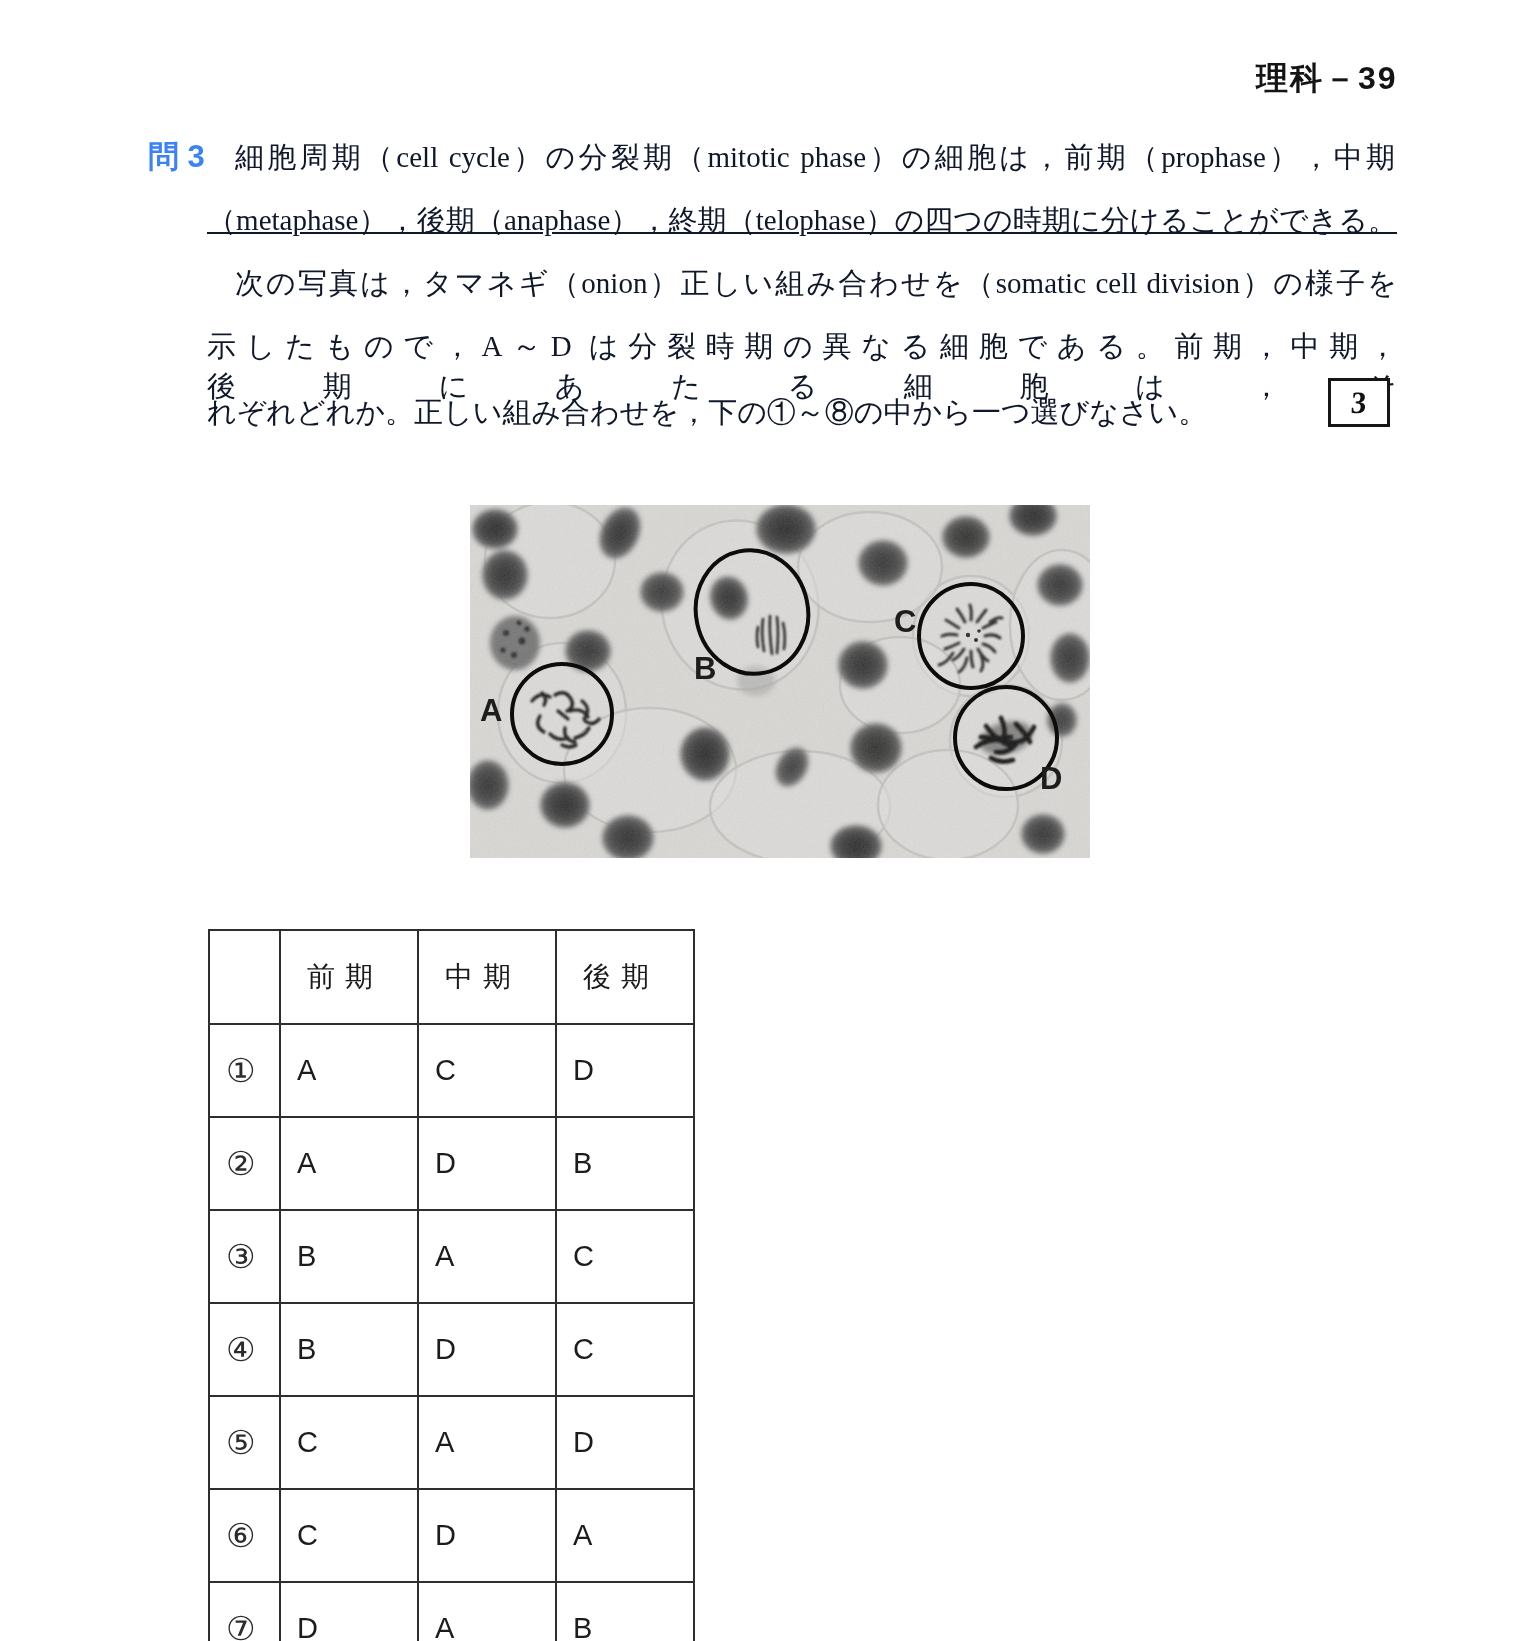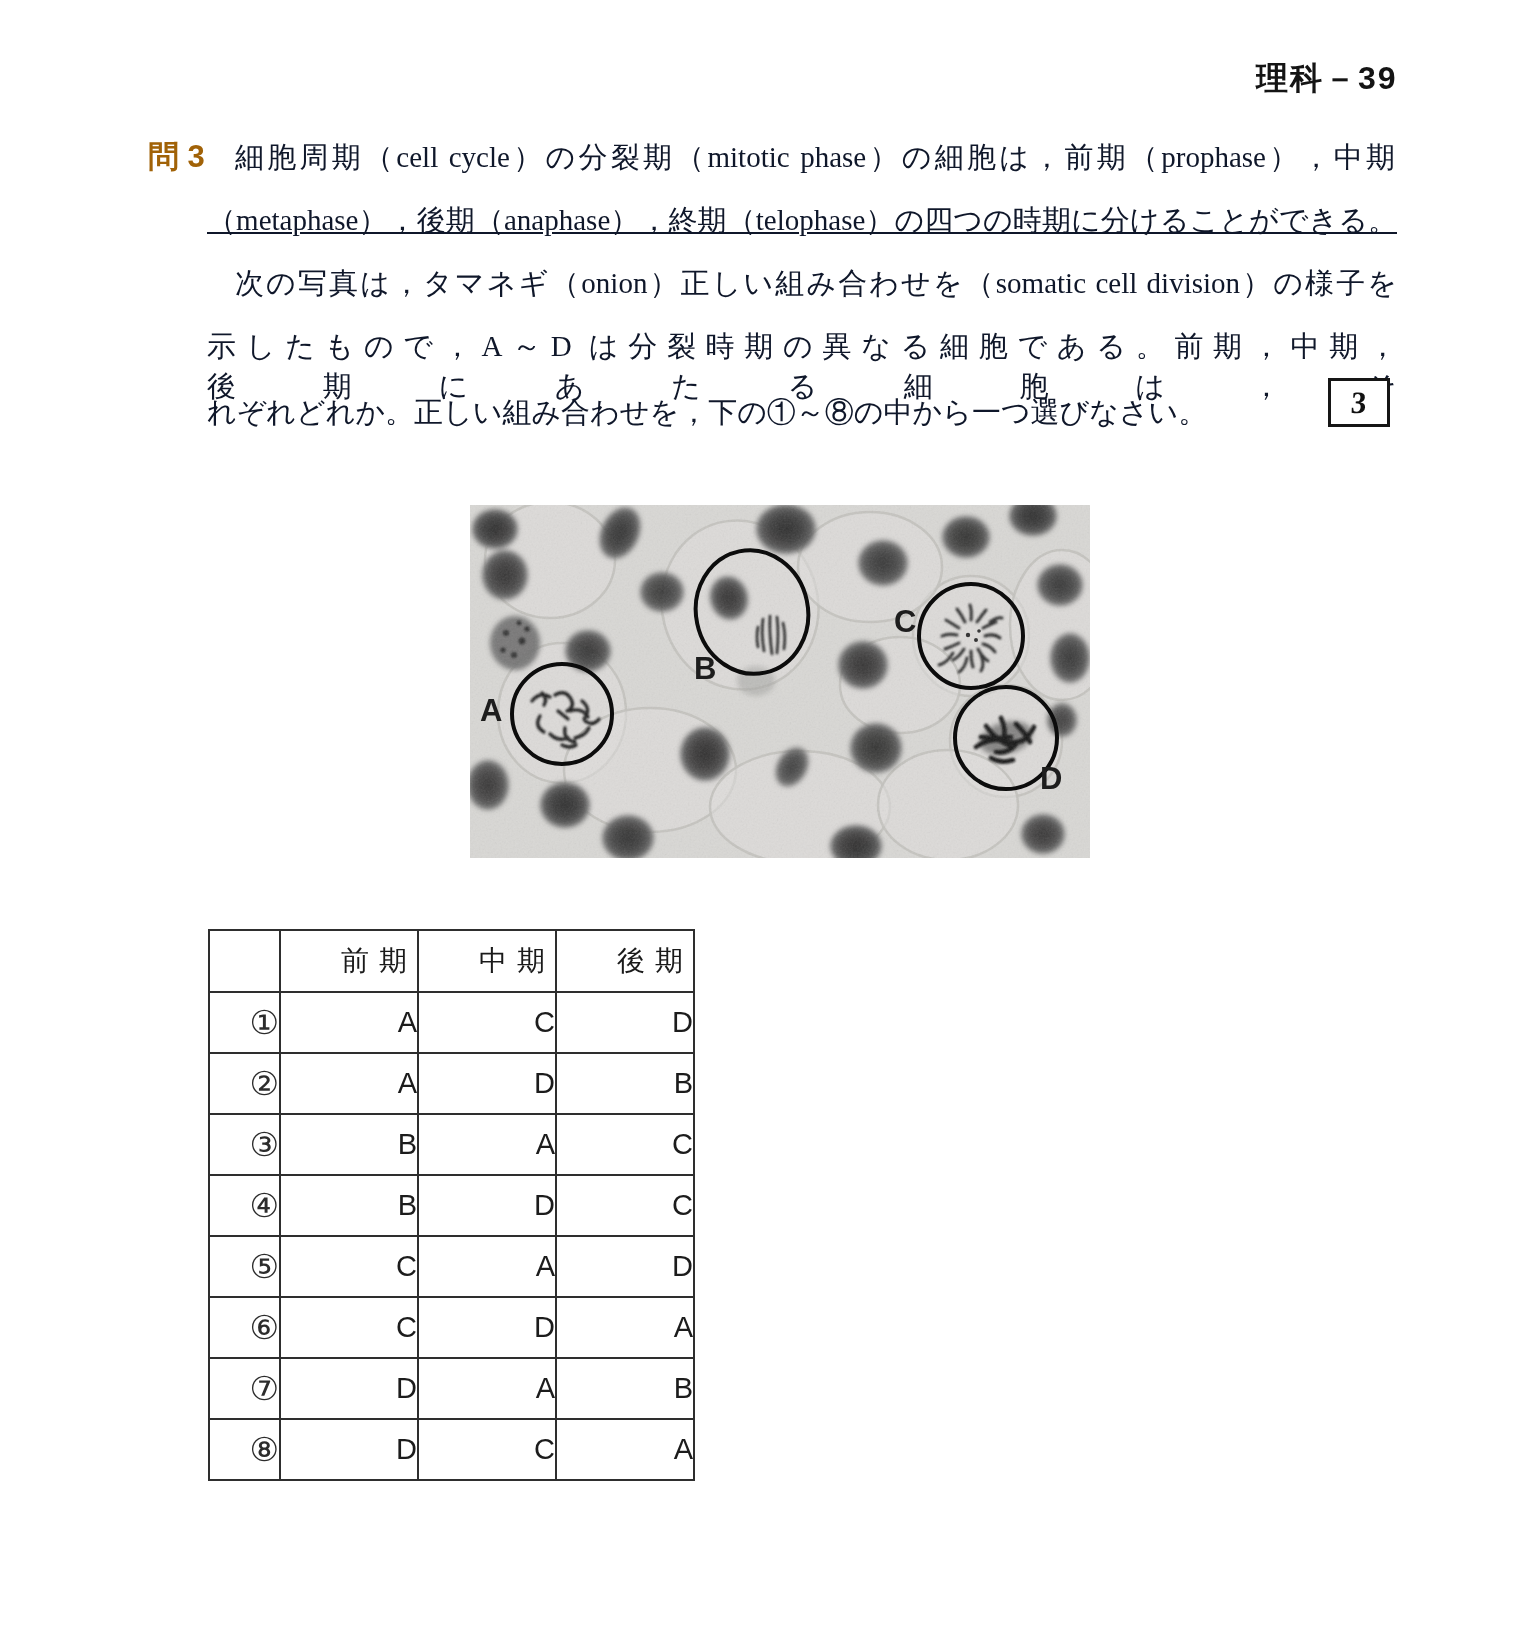--- a/index.html
+++ b/index.html
@@ -10,21 +10,21 @@
   }
   .abs{position:absolute;}
   
   .page-header{
     left:1256px;top:27px;font-family:"Liberation Sans",sans-serif;
     font-size:32px;font-weight:700;letter-spacing:2px;color:#141414;margin-top:30px;
   }
   
   .q-num{
     left:148px;top:137px;font-family:"Liberation Sans",sans-serif;
-    font-size:31px;font-weight:700;color:#a16207;line-height:40px;white-space:nowrap;
+    font-size:31px;font-weight:700;color:#3b82f6;line-height:40px;white-space:nowrap;
   }
   .q-line{
     font-size:29px;line-height:40px;color:#0f172a;white-space:nowrap;
   }
   .q-just{white-space:normal;text-align:justify;text-align-last:justify;word-break:keep-all;}
   .l1{left:235px;top:137px;width:1160px;}
   .l2{left:207px;top:200px;width:1190px;text-decoration:underline;}
   .l3{left:235px;top:263px;width:1162px;}
   .l4{left:207px;top:326px;width:1190px;}
   .l5{left:207px;top:392px;}
@@ -49,21 +49,21 @@
   .lab-a{left:10px;top:190px;}
   .lab-b{left:224px;top:148px;}
   .lab-c{left:424px;top:101px;}
   .lab-d{left:570px;top:258px;}
   
   .phase-table{
     position:absolute;left:208px;top:929px;border-collapse:collapse;table-layout:fixed;
     background:#fff;
   }
   .phase-table td,.phase-table th{
-    border:2px solid #2e2e2e;text-align:right;vertical-align:middle;padding:0;
+    border:2px solid #2e2e2e;text-align:left;vertical-align:middle;padding:16px;
   }
   .phase-table th{
     height:60px;font-family:"Liberation Serif",serif;font-size:28px;font-weight:400;
     letter-spacing:10px;text-indent:10px;color:#1a1a1a;
   }
   .phase-table td{height:59px;}
   td.opt{
     font-family:"Liberation Serif",serif;font-size:33px;color:#2c2c2c;font-weight:400;
   }
   td.ltr{

